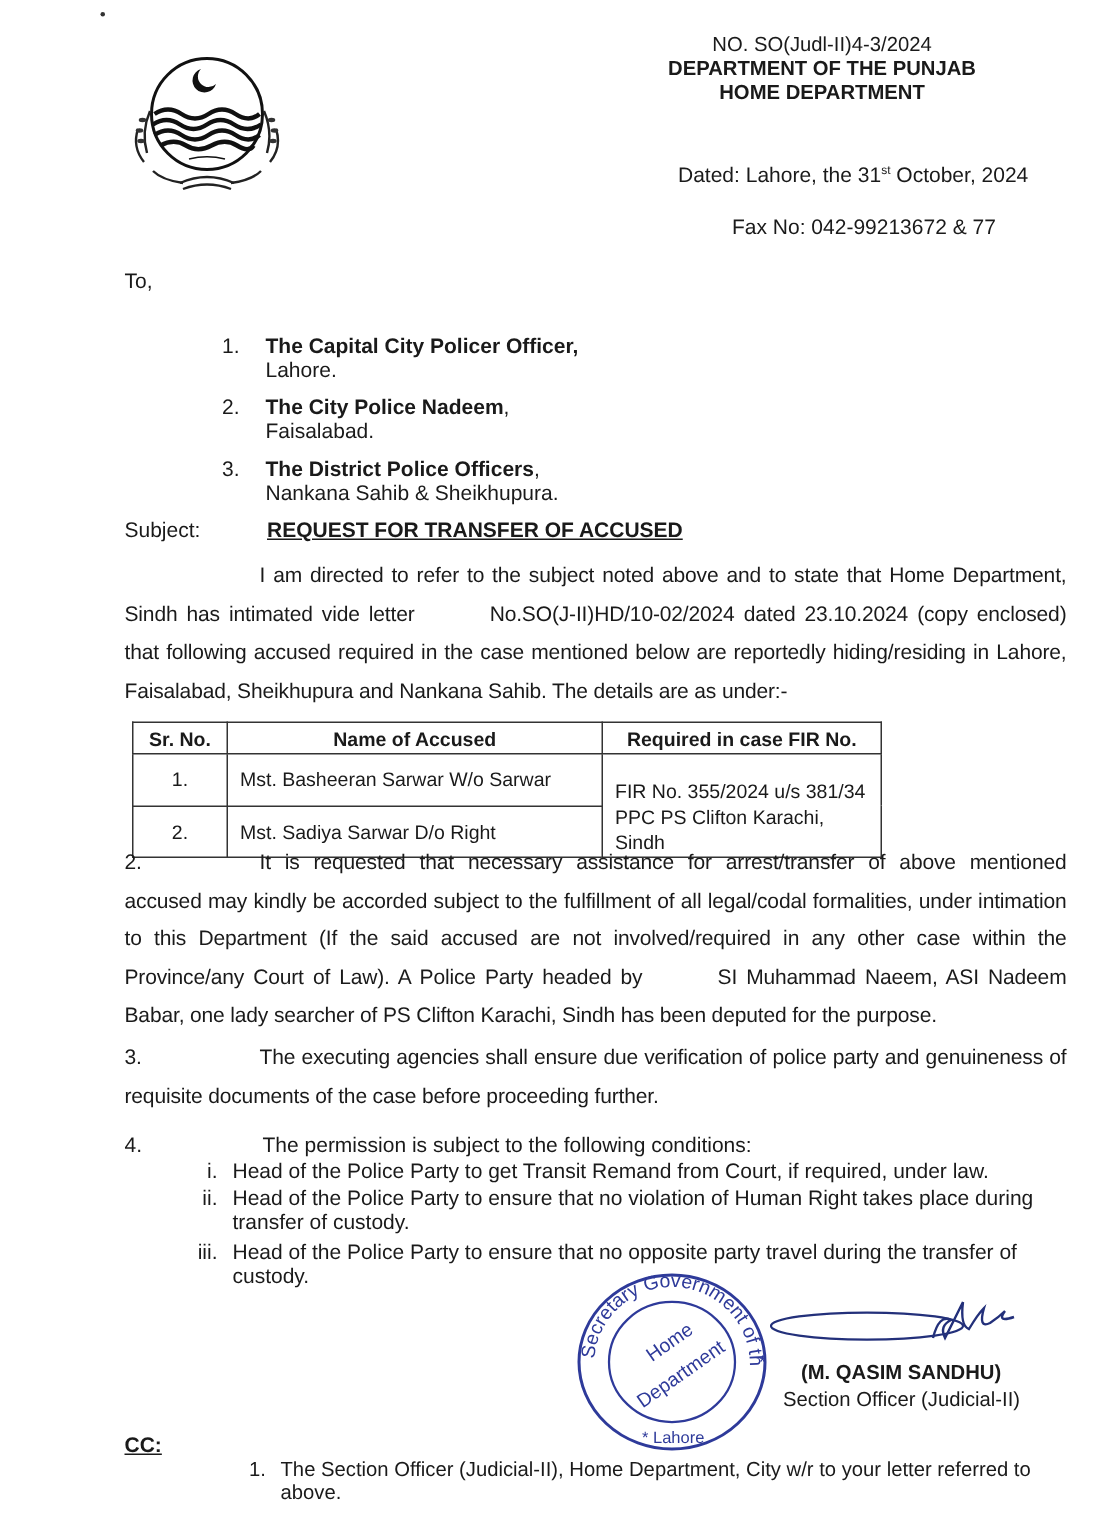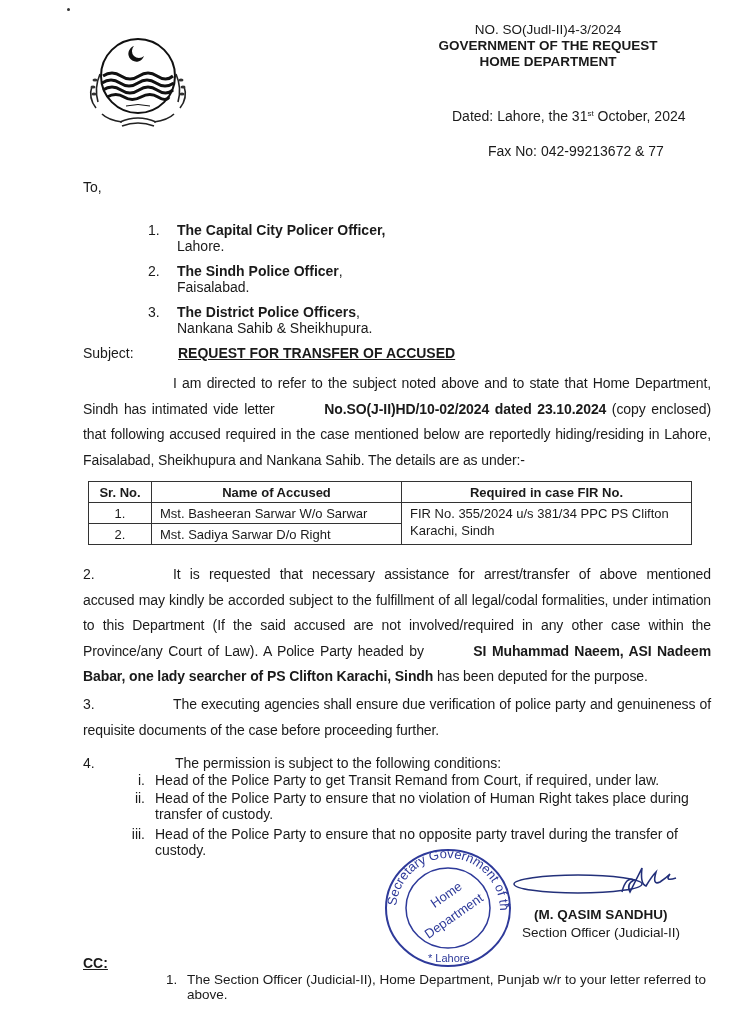--- a/index.html
+++ b/index.html
@@ -19,30 +19,30 @@
   .addr { left: 148px; font-size: 14px; line-height: 16px; }
   .addr .num { position: absolute; left: 0; width: 24px; }
   .addr .txt { position: absolute; left: 29px; white-space: nowrap; }
   .addr .b { font-weight: bold; }
 
   .subj-label { left: 83px; top: 345px; font-size: 14px; }
   .subj { left: 178px; top: 345px; font-size: 14px; font-weight: bold; text-decoration: underline; }
 
   .para { left: 83px; width: 628px; font-size: 14px; line-height: 25.5px; text-align: justify; letter-spacing: -0.1px; }
   .para .ind { display: inline-block; width: 90px; }
-  .para b { font-weight: bold; padding-left: 44px; }
+  .para b { font-weight: normal; padding-left: 44px; }
   .pnum { left: 83px; font-size: 14px; }
 
   
-  table.acc { position: absolute; left: 88px; top: 481px; width: 604px; border-collapse: collapse; font-size: 13px; }
+  table.acc { position: absolute; left: 88px; top: 481px; width: 500px; border-collapse: collapse; font-size: 13px; }
   table.acc td, table.acc th { border: 1.5px solid #333; height: 21px; padding: 1px 8px; vertical-align: middle; }
   table.acc th { font-weight: bold; text-align: center; }
   table.acc td.sr { text-align: center; width: 63px; }
   table.acc td.nm { width: 250px; }
-  table.acc td.fir { vertical-align: top; padding-top: 2px; line-height: 17px; }
+  table.acc td.fir { vertical-align: top; padding-top: 16px; line-height: 17px; }
 
   
   .cond { font-size: 14px; line-height: 16px; }
   .cond .rn { position: absolute; left: 0; width: 30px; text-align: right; }
   .cond .tx { position: absolute; left: 40px; width: 540px; }
 
   
   .stamp { left: 378px; top: 840px; width: 140px; height: 130px; }
   .sig { left: 510px; top: 862px; width: 175px; height: 38px; }
   .signame { left: 534px; top: 907px; font-size: 13.5px; font-weight: bold; }
@@ -80,37 +80,37 @@
         <ellipse cx="18" cy="64" rx="2.5" ry="1.5"></ellipse>
       <ellipse cx="105" cy="50" rx="2.5" ry="1.5"></ellipse>
         <ellipse cx="107" cy="57" rx="2.5" ry="1.5"></ellipse>
         <ellipse cx="106" cy="64" rx="2.5" ry="1.5"></ellipse>
     </g>
   </svg>
 </div>
 
 <div class="abs hdr">
   <div>NO. SO(Judl-II)4-3/2024</div>
-  <div class="b">GOVERNMENT OF THE REQUEST</div>
+  <div class="b">DEPARTMENT OF THE PUNJAB</div>
   <div class="b">HOME DEPARTMENT</div>
 </div>
 
 <div class="abs dated"><span>Dated: Lahore, the 31</span><sup>st</sup><span> October, 2024</span></div>
 <div class="abs fax">Fax No: 042-99213672 &amp; 77</div>
 
 <div class="abs to">To,</div>
 
 <div class="abs addr" style="top:222px;">
   <span class="num">1.</span>
   <span class="txt b">The Capital City Policer Officer,</span>
   <span class="txt" style="top:16px;">Lahore.</span>
 </div>
 <div class="abs addr" style="top:263px;">
   <span class="num">2.</span>
-  <span class="txt"><b>The Sindh Police Officer</b><span>,</span></span>
+  <span class="txt"><b>The City Police Nadeem</b><span>,</span></span>
   <span class="txt" style="top:16px;">Faisalabad.</span>
 </div>
 <div class="abs addr" style="top:304px;">
   <span class="num">3.</span>
   <span class="txt"><b>The District Police Officers</b><span>,</span></span>
   <span class="txt" style="top:16px;">Nankana Sahib &amp; Sheikhupura.</span>
 </div>
 
 <div class="abs subj-label">Subject:</div>
 <div class="abs subj">REQUEST FOR TRANSFER OF ACCUSED</div>
@@ -178,19 +178,19 @@
     <ellipse cx="68" cy="22" rx="64" ry="9" fill="none" stroke="#23307a" stroke-width="1.5"></ellipse>
     <path d="M112 30 q4 -16 12 -12 q-8 4 -4 12 q6 -12 12 -24 q-2 16 4 18 q6 -10 10 -14 q-4 14 4 10 q6 -4 10 -8 q-6 8 6 4" fill="none" stroke="#23307a" stroke-width="1.6"></path>
   </svg>
 </div>
 <div class="abs signame">(M. QASIM SANDHU)</div>
 <div class="abs sigtitle">Section Officer (Judicial-II)</div>
 
 <div class="abs cc">CC:</div>
 <div class="abs ccitem">
   <span class="n">1.</span>
-  <span class="t">The Section Officer (Judicial-II), Home Department, Punjab w/r to your letter referred to above.</span>
+  <span class="t">The Section Officer (Judicial-II), Home Department, City w/r to your letter referred to above.</span>
 </div>
 
 <div class="abs camscan">
   <span class="cs-badge">CS</span>
   <span>Scanned with CamScanner</span>
 </div>
 
 </body></html>

